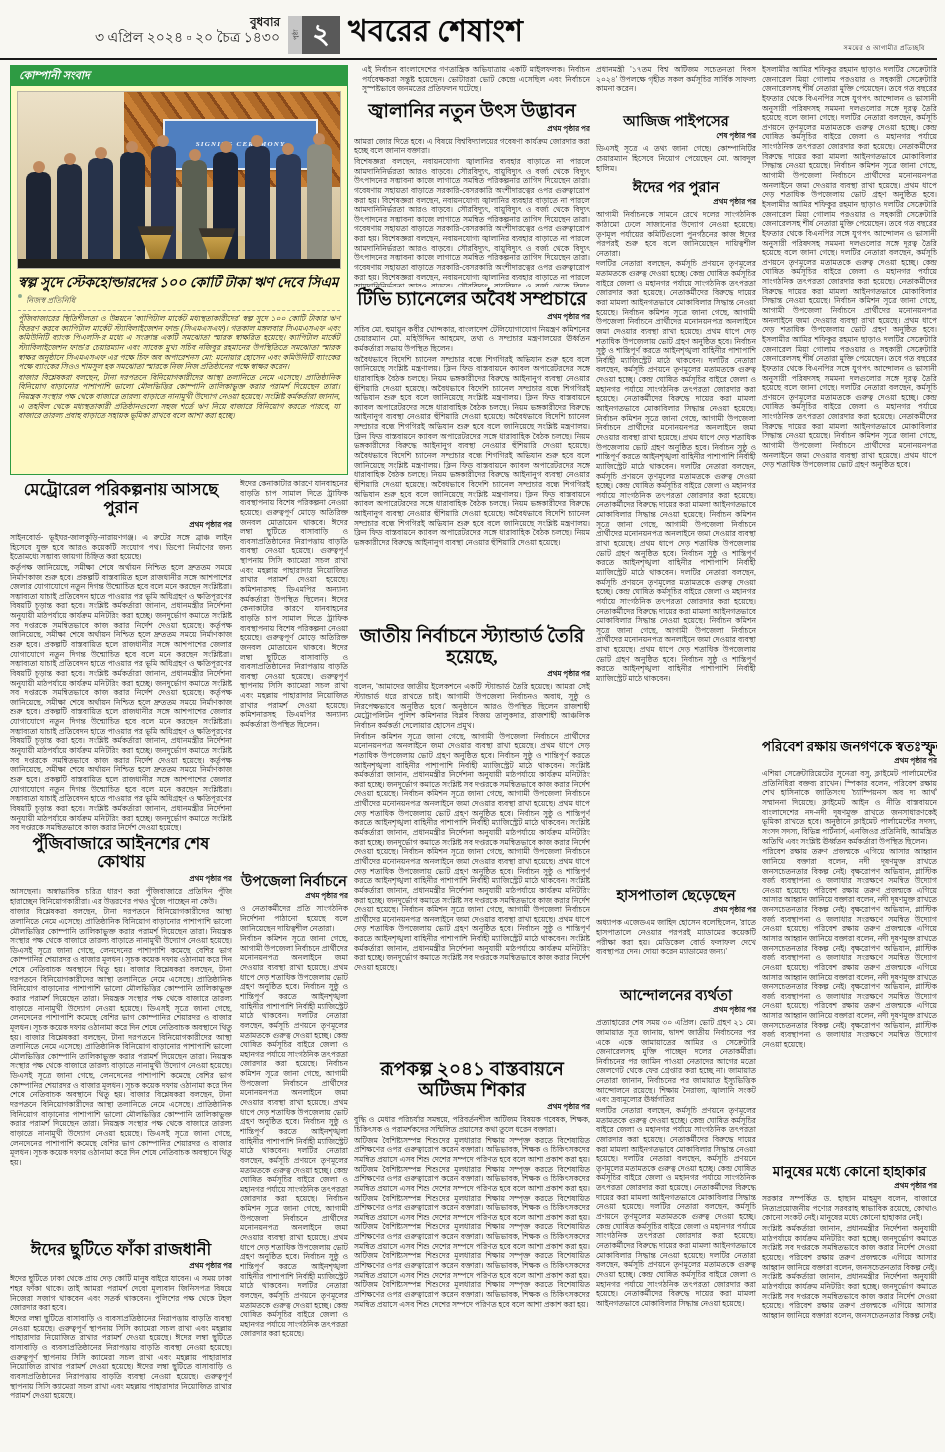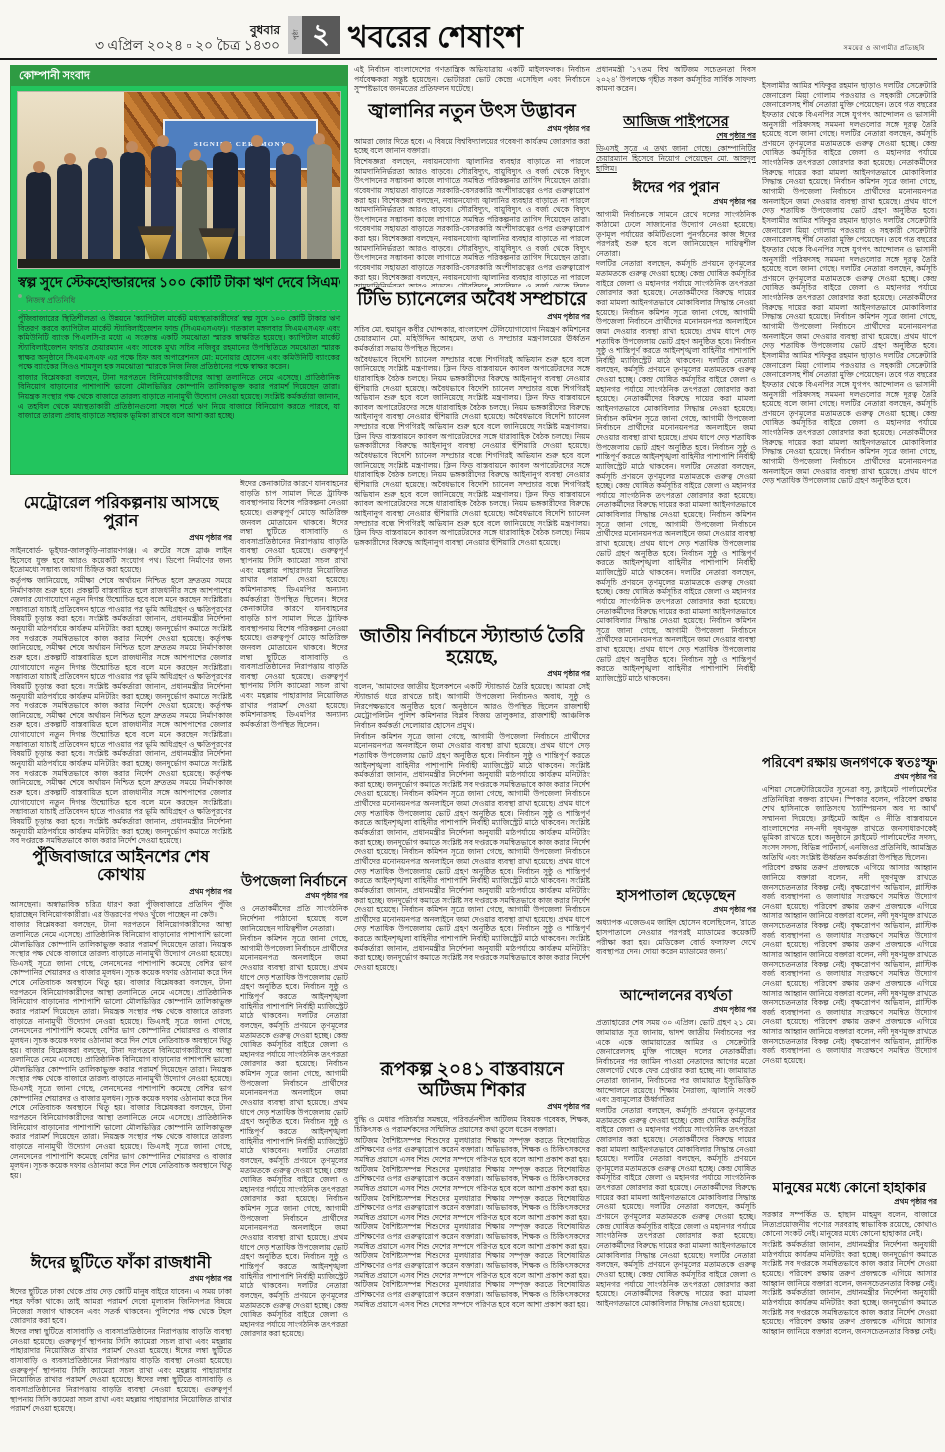--- a/index.html
+++ b/index.html
@@ -1,21 +1,21 @@
 <!DOCTYPE html>
 <html><head>
 <meta charset="utf-8">
 <style>
   html,body{margin:0;padding:0;background:#e9e7e1;}
   .page{width:945px;height:1452px;background:#f8f7f2;position:relative;overflow:hidden;
         font-family:"Liberation Serif","DejaVu Serif",serif;color:#1c1c1c;}
   
   .hdr{display:flex;align-items:flex-end;justify-content:space-between;
        padding:16px 8px 4px 95px;border-bottom:2px solid #1a1a1a;margin:0 8px 0 0;}
-  .hdr-left{display:flex;align-items:flex-end;gap:8px;}
+  .hdr-left{display:flex;align-items:flex-start;gap:8px;}
   .dateblock{text-align:right;line-height:1.15;}
   .day{font-weight:bold;font-size:12px;}
   .dateline{font-size:14px;color:#222;}
   .pagenum-wrap{display:flex;align-items:stretch;height:38px;}
   .page-word{background:#c6c6c6;color:#333;width:14px;font-size:6.5px;display:flex;align-items:center;justify-content:center;
              writing-mode:vertical-rl;transform:rotate(180deg);}
   .page-num{background:#595959;color:#fff;width:38px;display:flex;align-items:center;justify-content:center;
             font-size:27px;font-weight:bold;}
   .section-title{font-size:30px;font-weight:bold;color:#0c0c0c;letter-spacing:0px;line-height:1;padding-bottom:2px;}
   .logo-wrap{text-align:center;padding-right:4px;}
@@ -25,22 +25,22 @@
   
   .content{display:flex;gap:6px;padding:5px 8px 6px 10px;height:1352px;overflow:hidden;}
   .group-left{width:338px;display:flex;flex-direction:column;flex:none;}
   .two-cols{display:flex;gap:8px;flex:1;overflow:hidden;margin-top:4px;}
   .colA{width:222px;flex:none;display:flex;flex-direction:column;overflow:hidden;}
   .colB{flex:1;display:flex;flex-direction:column;overflow:hidden;}
   .colC{width:236px;flex:none;display:flex;flex-direction:column;overflow:hidden;}
   .colD{width:160px;flex:none;display:flex;flex-direction:column;overflow:hidden;}
   .colE{flex:1;display:flex;flex-direction:column;overflow:hidden;}
   
-  .company-box{border:1.5px solid #2e9b43;height:408px;flex:none;background:#22c55e;
-               display:flex;flex-direction:column;overflow:hidden;}
+  .company-box{border:1.5px solid #2e9b43;height:408px;flex:none;background:#fef9c3;
+               display:flex;flex-direction:column;overflow:hidden;font-style:italic;}
   .company-label{background:#2e9b43;color:#fff;font-size:11px;font-weight:bold;
                  padding:3px 8px 4px;line-height:1.2;}
   .photo{position:relative;height:176px;margin:5px 6px 3px;background:linear-gradient(#ece1c8,#d8c7a3 70%,#cdbb95);
          overflow:hidden;border:1px solid #b9b4a6;flex:none;}
   .wood{position:absolute;left:33%;top:0;width:67%;height:54%;
         background:repeating-linear-gradient(55deg,#b06a28 0 8px,#8a4a1a 8px 11px,#c87f35 11px 19px);}
   .banner{position:absolute;left:45%;top:15%;width:47%;height:27%;background:#4f7fc0;
           border:2px solid #eee;display:flex;align-items:center;justify-content:center;box-shadow:0 1px 2px rgba(0,0,0,.3);}
   .banner span{color:#fff;font-size:7px;font-weight:bold;letter-spacing:1.2px;opacity:.92;}
   .sofa{position:absolute;bottom:8px;left:27%;width:78px;height:30px;background:#d9c28c;border-radius:8px 8px 3px 3px;}
@@ -72,25 +72,25 @@
   article{overflow:hidden;flex:none;}
   .hl{font-weight:bold;text-align:center;color:#0b0b0b;line-height:1.12;margin:2px 0 0;}
   .hl-a{font-size:16.5px;}
   .hl-b{font-size:14.5px;text-align:center;}
   .hl-c{font-size:18.5px;}
   .hl-d{font-size:14.5px;}
   .hl-e{font-size:13.5px;white-space:nowrap;}
   .cont{text-align:right;font-size:7.3px;font-weight:bold;margin:1px 0 2px;color:#111;}
   .body{font-size:7.6px;line-height:1.27;text-align:justify;color:#1d1d1d;margin:0;word-break:break-word;}
   .body.more{margin-top:1px;}
-  #a1{height:354px;margin-top:13px;} #a2{height:406px;} #a3{flex:1;}
+  #a1{height:354px;} #a2{height:406px;} #a3{flex:1;}
   #b-lead{height:392px;flex:none;} #b1{flex:1;}
-  #c-lead{height:34px;flex:none;} #c1{height:188px;} #c2{height:337px;} #c3{height:433px;} #c4{flex:1;}
-  #d-lead{height:46px;flex:none;} #d1{height:66px;text-decoration:underline;} #d2{height:708px;} #d3{height:100px;} #d4{flex:1;}
-  #e-lead{height:672px;flex:none;margin-top:16px;} #e1{height:425px;} #e2{flex:1;}
+  #c-lead{height:34px;flex:none;margin-left:8px;} #c1{height:188px;} #c2{height:337px;} #c3{height:433px;} #c4{flex:1;}
+  #d-lead{height:46px;flex:none;} #d1{height:66px;} #d2{height:708px;} #d3{height:100px;} #d4{flex:1;}
+  #e-lead{height:672px;flex:none;} #e1{height:425px;} #e2{flex:1;}
 </style>
 </head>
 <body>
 
 <div class="page">
 
   <header class="hdr">
     <div class="hdr-left">
       <div class="dateblock">
         <div class="day">বুধবার</div>

